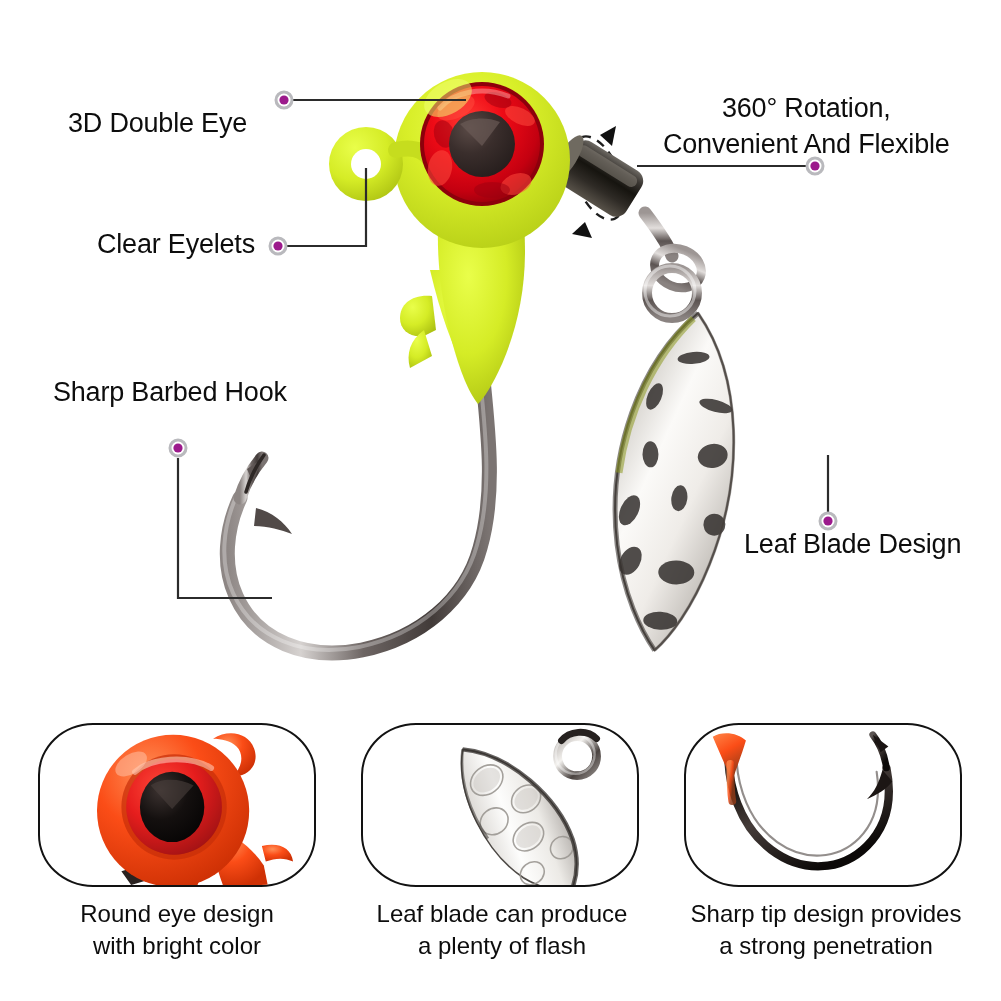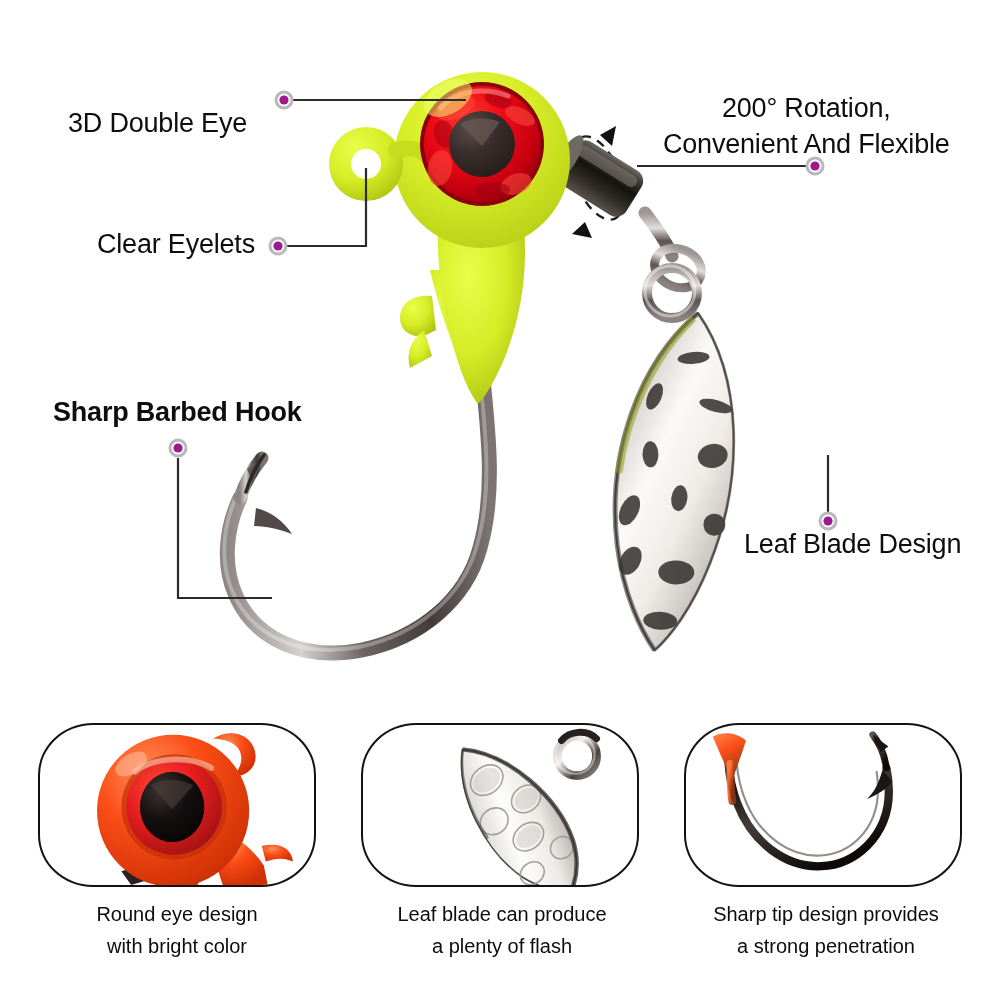--- a/index.html
+++ b/index.html
@@ -23,21 +23,21 @@
     font-size:27px;
     line-height:33px;
     letter-spacing:-0.2px;
     color:#0d0d0d;
     white-space:pre;
     font-weight:400;
   }
   #lbl-3d-double-eye{left:68px;top:83px;margin-top:24px;}
   #lbl-clear-eyelets{left:97px;top:228px;}
   #lbl-rotation{left:663px;top:90px;text-align:center;line-height:36px;}
-  #lbl-sharp-hook{left:53px;top:396px;font-weight:bold;}
+  #lbl-sharp-hook{left:53px;top:376px;}
   #lbl-leaf-blade{left:744px;top:528px;}
 
   
   #panels{position:absolute;left:0;top:700px;width:1001px;height:301px;}
   .panel{
     position:absolute;
     top:23px;
     width:278px;height:164px;
     border:2.4px solid #121212;
     border-radius:55px/52px;
@@ -48,21 +48,21 @@
   #panel-1{left:38px;}
   #panel-2{left:361px;}
   #panel-3{left:684px;}
   .panel-art{position:absolute;left:0;top:0;width:100%;height:100%;}
 
   .caption{
     position:absolute;
     top:198px;
     width:330px;
     text-align:center;
-    font-size:20px;
+    font-size:24px;
     line-height:32px;
     color:#0d0d0d;
     white-space:pre-line;
   }
   #cap-1{left:12px;}
   #cap-2{left:337px;}
   #cap-3{left:661px;}
 </style>
 </head>
 <body>
@@ -298,21 +298,21 @@
             <circle cx="828" cy="521" r="8" fill="none" stroke="#b9b9bd" stroke-width="3"></circle>
             <circle cx="828" cy="521" r="4.6" fill="#9c1a8c"></circle>
           </g>
       </g>
     </svg>
 
     <div class="callout" id="lbl-3d-double-eye">3D Double Eye</div>
 
     <div class="callout" id="lbl-clear-eyelets">Clear Eyelets</div>
 
-    <div class="callout" id="lbl-rotation">200° Rotation,
+    <div class="callout" id="lbl-rotation">360° Rotation,
 Convenient And Flexible</div>
 
     <div class="callout" id="lbl-sharp-hook">Sharp Barbed Hook</div>
 
     <div class="callout" id="lbl-leaf-blade">Leaf Blade Design</div>
   </div>
 
   <div id="panels">
 
     <div class="panel" id="panel-1">

